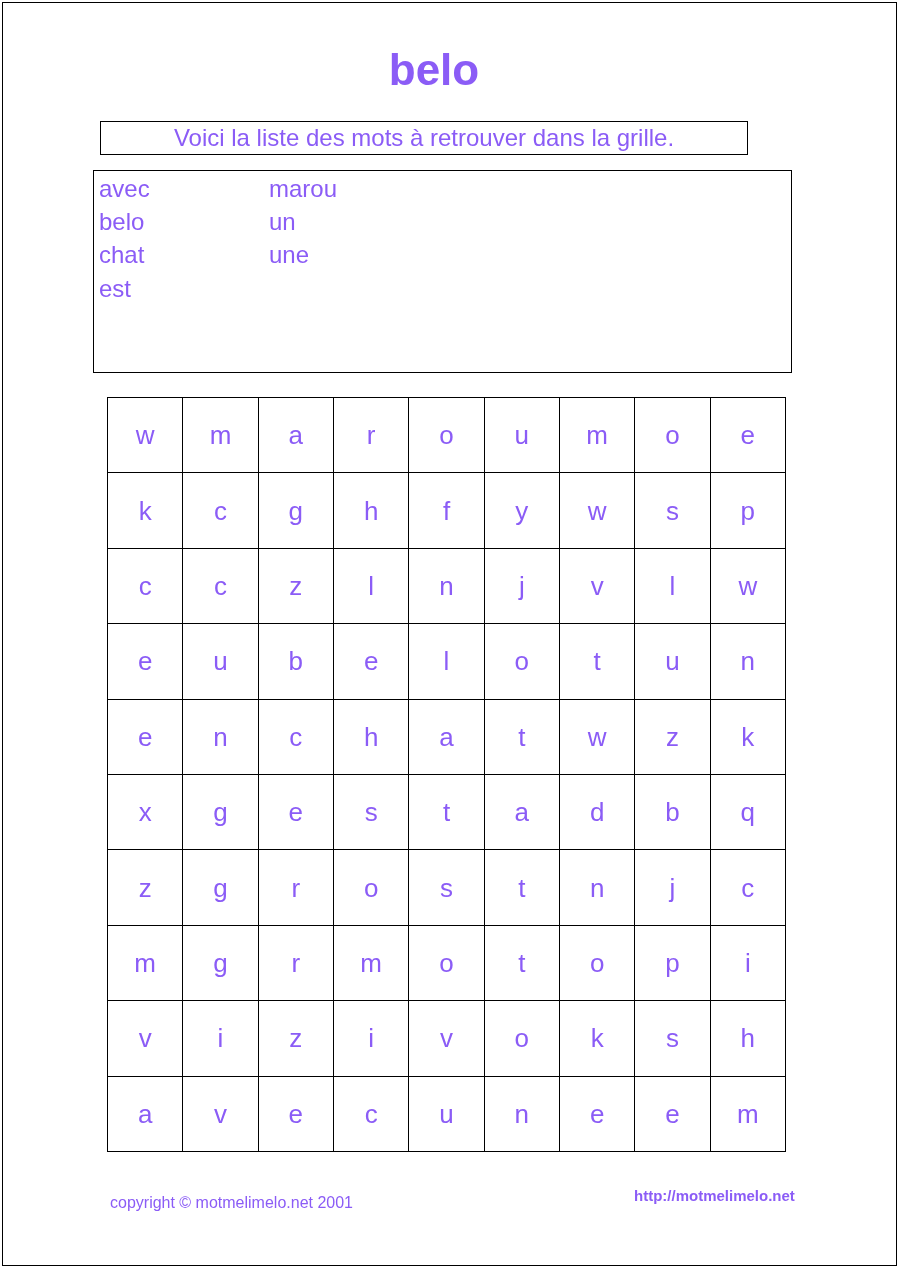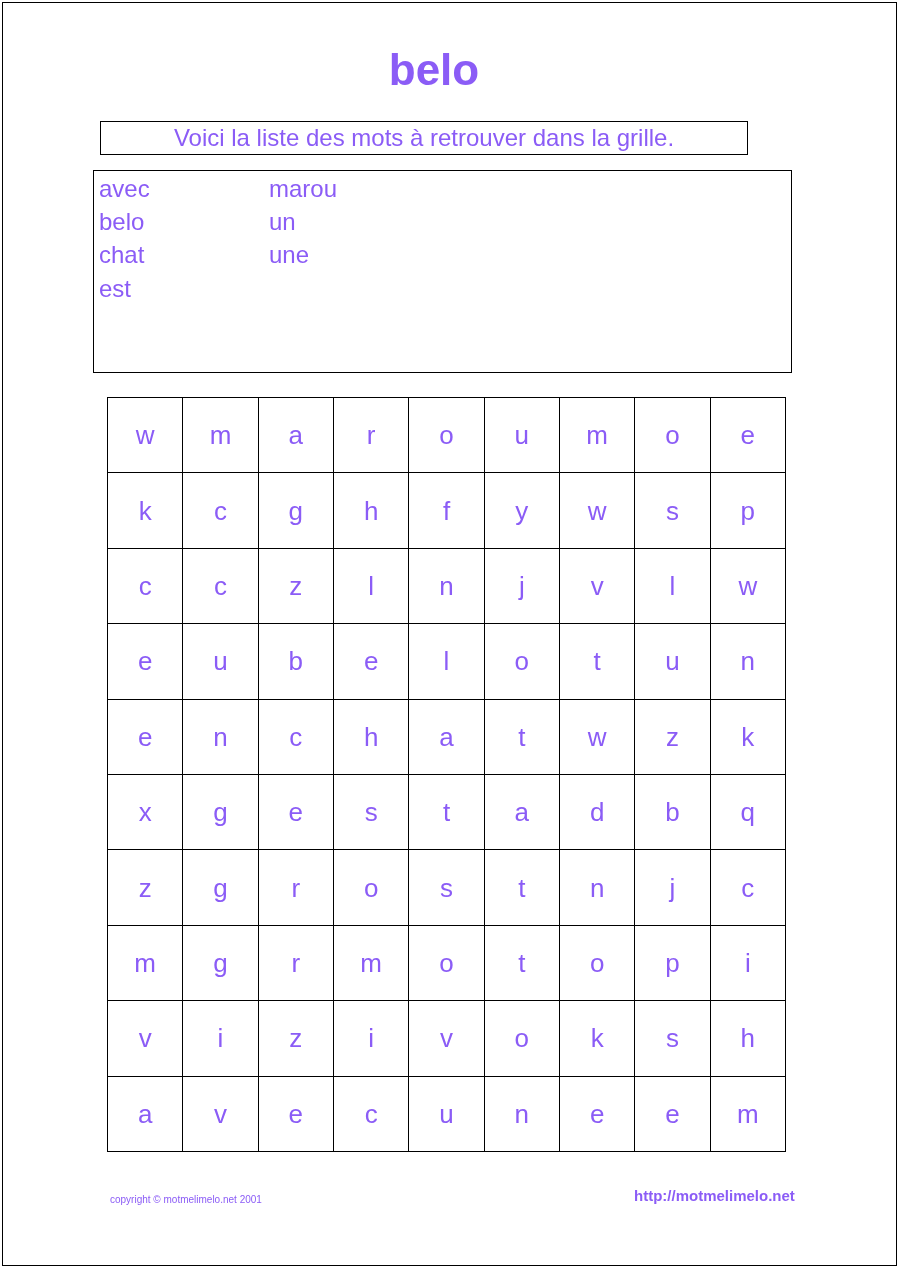--- a/index.html
+++ b/index.html
@@ -82,21 +82,21 @@
     background: #ffffff;
     display: flex;
     align-items: center;
     justify-content: center;
     font-size: 26px;
     line-height: 1;
   }
   .footer-left {
     position: absolute;
     left: 110px; top: 1194px;
-    font-size: 10px;
+    font-size: 16px;
     white-space: nowrap;
   }
   .footer-right {
     position: absolute;
     left: 634px; top: 1187px;
     font-size: 15px;
     white-space: nowrap;
     font-weight: bold;
   }
 </style>

